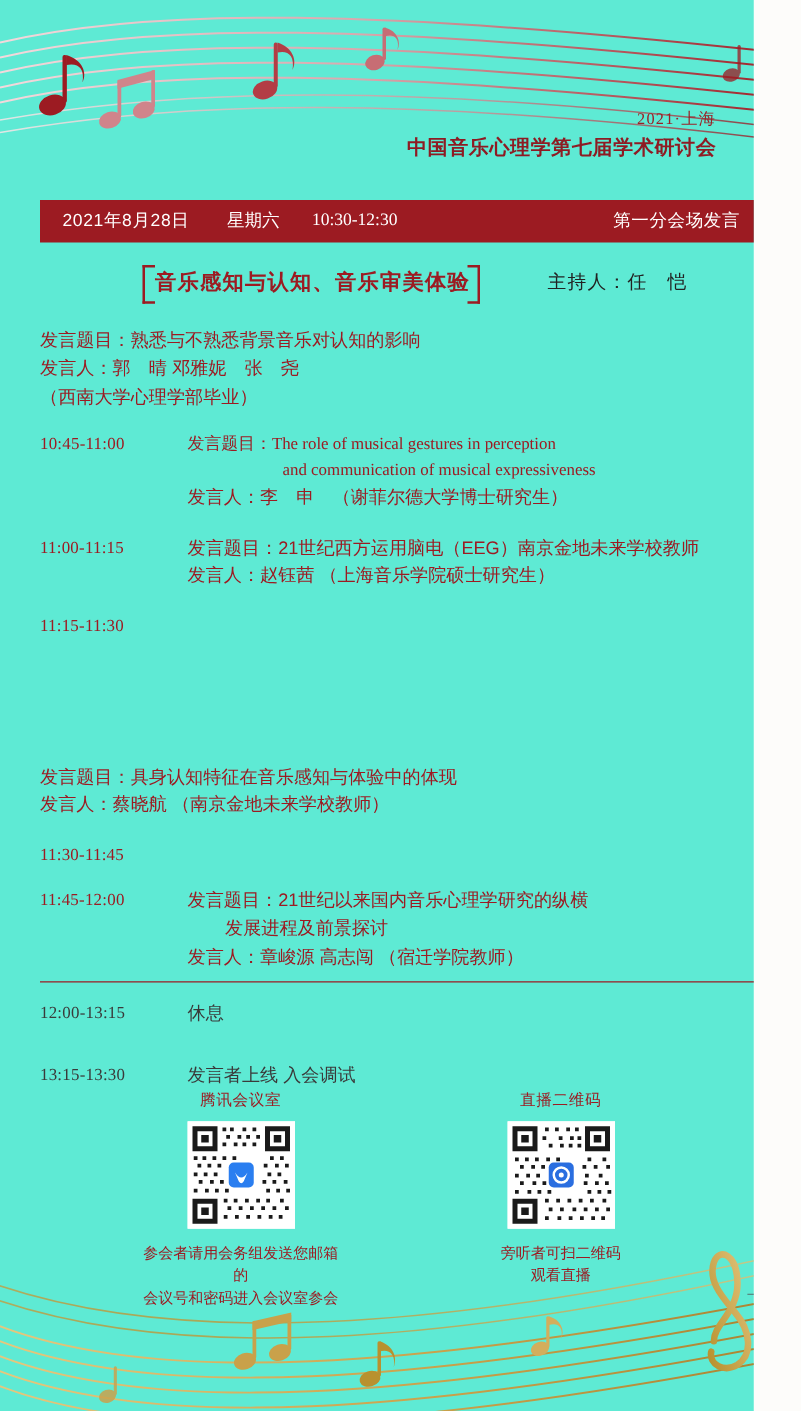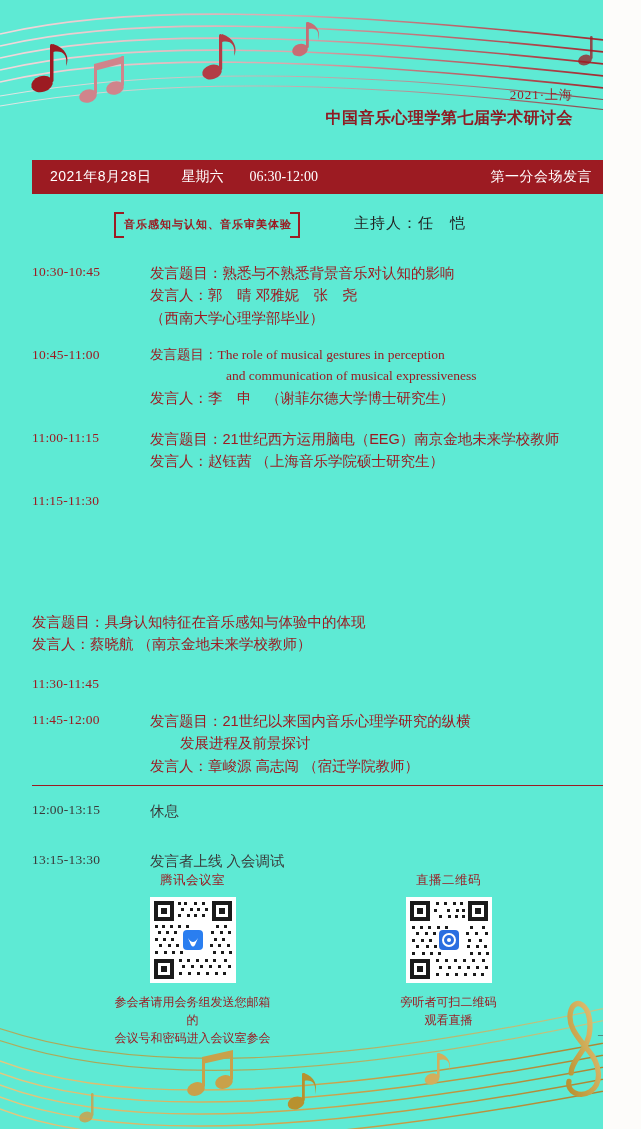--- a/index.html
+++ b/index.html
@@ -107,21 +107,21 @@
     border-top: 2px solid #9c1b22;
     border-bottom: 2px solid #9c1b22;
   }
   .bracket-wrap::after {
     right: 0;
     border-right: 2px solid #9c1b22;
     border-top: 2px solid #9c1b22;
     border-bottom: 2px solid #9c1b22;
   }
   .section-title {
-    font-size: 11px;
+    font-size: 17px;
     font-weight: bold;
     color: #9c1b22;
     letter-spacing: 1px;
     text-align: right;
   }
   .host {
     margin-left: 54px;
     font-size: 15px;
     color: #222;
     letter-spacing: 1px;
@@ -282,35 +282,34 @@
   </svg>
 
   <div class="header-text">
     <div class="header-year">2021·上海</div>
     <div class="header-title">中国音乐心理学第七届学术研讨会</div>
   </div>
 
   <div class="redbar">
     <span class="date">2021年8月28日</span>
     <span class="week">星期六</span>
-    <span class="time">06:30-12:00</span>
+    <span class="time">10:30-12:30</span>
     <span class="venue">第一分会场发言</span>
   </div>
 
   <div class="section-head">
     <div class="bracket-wrap">
       <span class="section-title">音乐感知与认知、音乐审美体验</span>
     </div>
     <span class="host">主持人：任　恺</span>
   </div>
 
   <div class="agenda">
 
     <div class="row">
-      <div class="slot">10:30-10:45</div>
       <div class="body">
         <span class="ln">发言题目：熟悉与不熟悉背景音乐对认知的影响</span>
         <span class="ln">发言人：郭　晴 邓雅妮　张　尧</span>
         <span class="ln">（西南大学心理学部毕业）</span>
       </div>
     </div>
 
     <div class="row" style="margin-bottom:18px;">
       <div class="slot">10:45-11:00</div>
       <div class="body">

